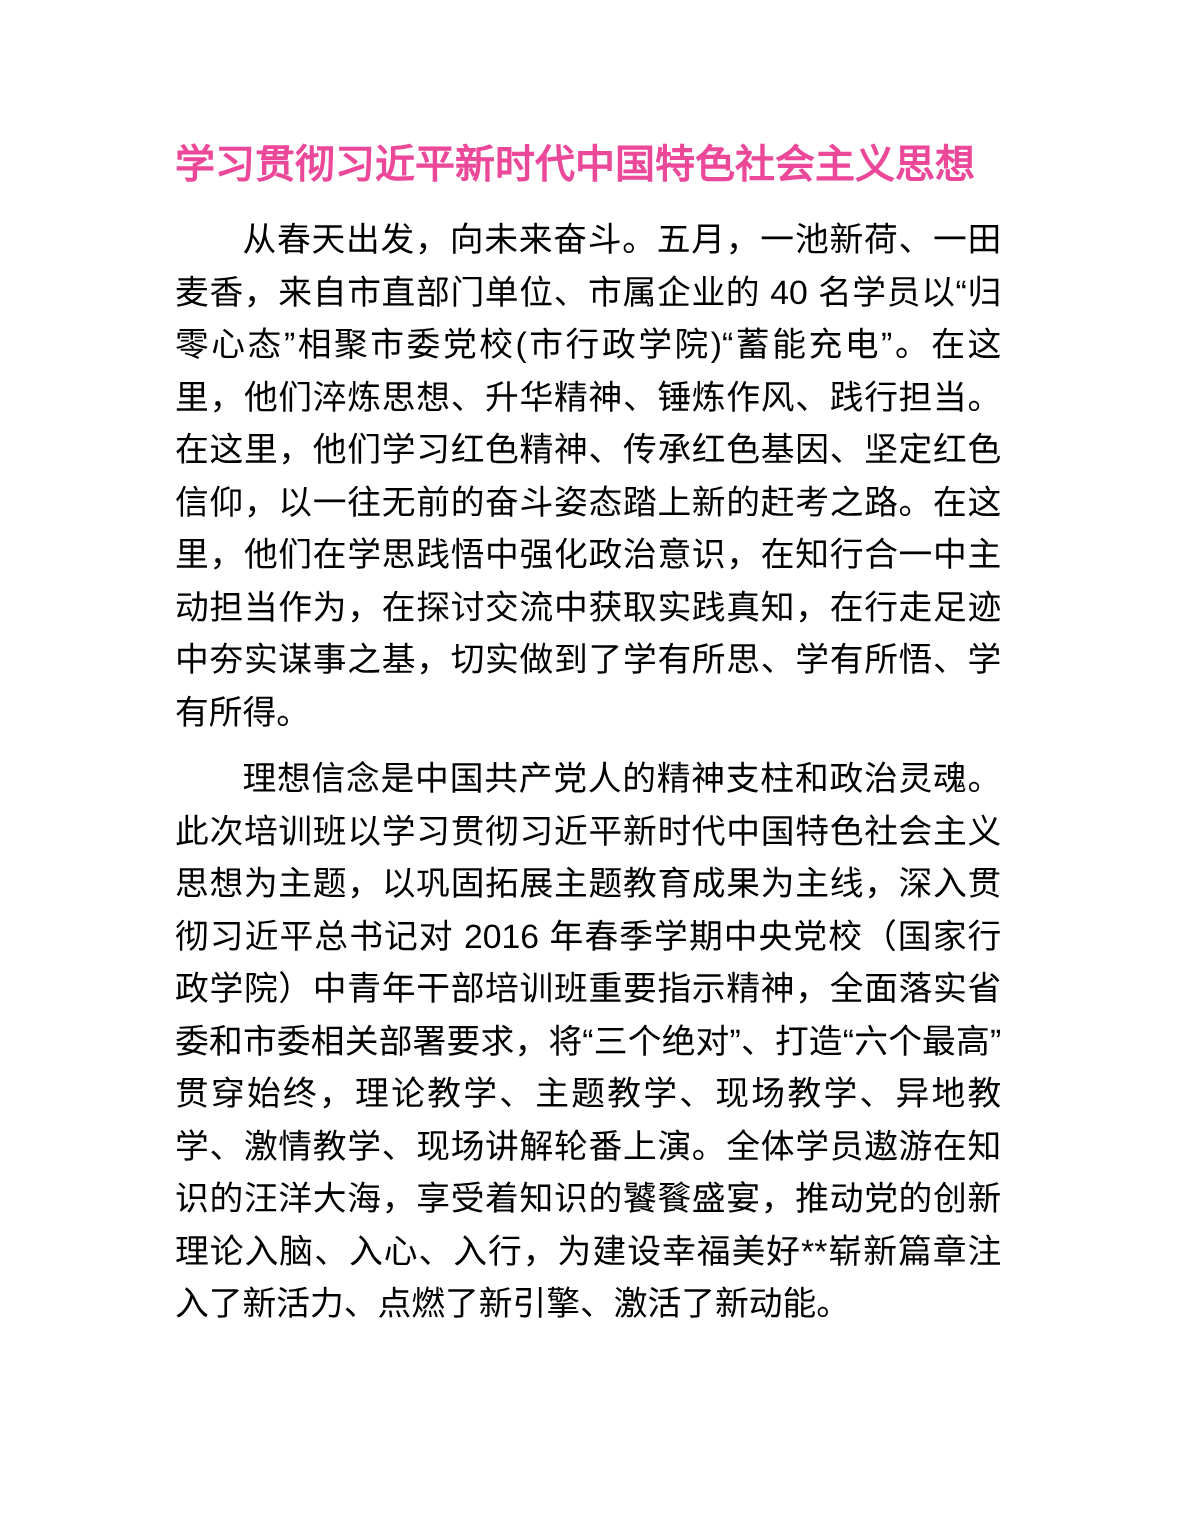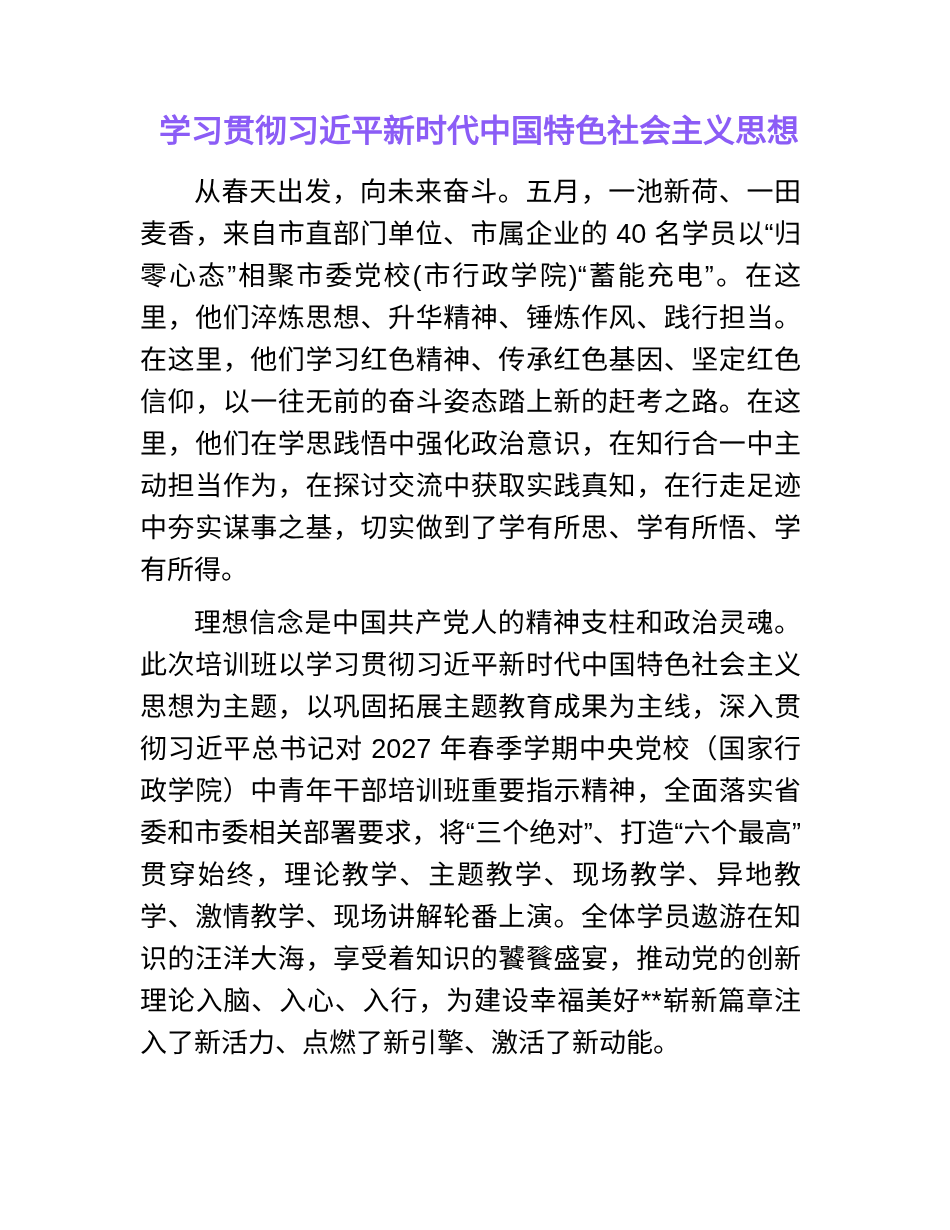--- a/index.html
+++ b/index.html
@@ -19,22 +19,21 @@
     width: 950px;
     height: 1230px;
     padding: 108px 132px 0 140px;
     background: #ffffff;
   }
   .doc-title {
     margin: 0 0 16px 0;
     font-size: 32px;
     font-weight: bold;
     line-height: 47px;
-    text-align: center;
-    color: #8b5cf6;
+    color: #ec4899;
   }
   .title-line {
     display: block;
   }
   .body-para {
     margin: 0 17px 11px 0;
     font-size: 27px;
     line-height: 42px;
     text-align: justify;
     text-justify: inter-ideograph;
@@ -46,14 +45,14 @@
 </head>
 <body style="background: rgb(255, 255, 255); color: rgb(0, 0, 0);">
 
 <div class="page">
   <h1 class="doc-title">
     <span class="title-line">学习贯彻习近平新时代中国特色社会主义思想</span>
   </h1>
 
   <p class="body-para">从春天出发，向未来奋斗。五月，一池新荷、一田麦香，来自市直部门单位、市属企业的 40 名学员以“归零心态”相聚市委党校(市行政学院)“蓄能充电”。在这里，他们淬炼思想、升华精神、锤炼作风、践行担当。在这里，他们学习红色精神、传承红色基因、坚定红色信仰，以一往无前的奋斗姿态踏上新的赶考之路。在这里，他们在学思践悟中强化政治意识，在知行合一中主动担当作为，在探讨交流中获取实践真知，在行走足迹中夯实谋事之基，切实做到了学有所思、学有所悟、学有所得。</p>
 
-  <p class="body-para">理想信念是中国共产党人的精神支柱和政治灵魂。此次培训班以学习贯彻习近平新时代中国特色社会主义思想为主题，以巩固拓展主题教育成果为主线，深入贯彻习近平总书记对 2027 年春季学期中央党校（国家行政学院）中青年干部培训班重要指示精神，全面落实省委和市委相关部署要求，将“三个绝对”、打造“六个最高”贯穿始终，理论教学、主题教学、现场教学、异地教学、激情教学、现场讲解轮番上演。全体学员遨游在知识的汪洋大海，享受着知识的饕餮盛宴，推动党的创新理论入脑、入心、入行，为建设幸福美好**崭新篇章注入了新活力、点燃了新引擎、激活了新动能。</p>
+  <p class="body-para">理想信念是中国共产党人的精神支柱和政治灵魂。此次培训班以学习贯彻习近平新时代中国特色社会主义思想为主题，以巩固拓展主题教育成果为主线，深入贯彻习近平总书记对 2016 年春季学期中央党校（国家行政学院）中青年干部培训班重要指示精神，全面落实省委和市委相关部署要求，将“三个绝对”、打造“六个最高”贯穿始终，理论教学、主题教学、现场教学、异地教学、激情教学、现场讲解轮番上演。全体学员遨游在知识的汪洋大海，享受着知识的饕餮盛宴，推动党的创新理论入脑、入心、入行，为建设幸福美好**崭新篇章注入了新活力、点燃了新引擎、激活了新动能。</p>
 </div>
 
 </body></html>

